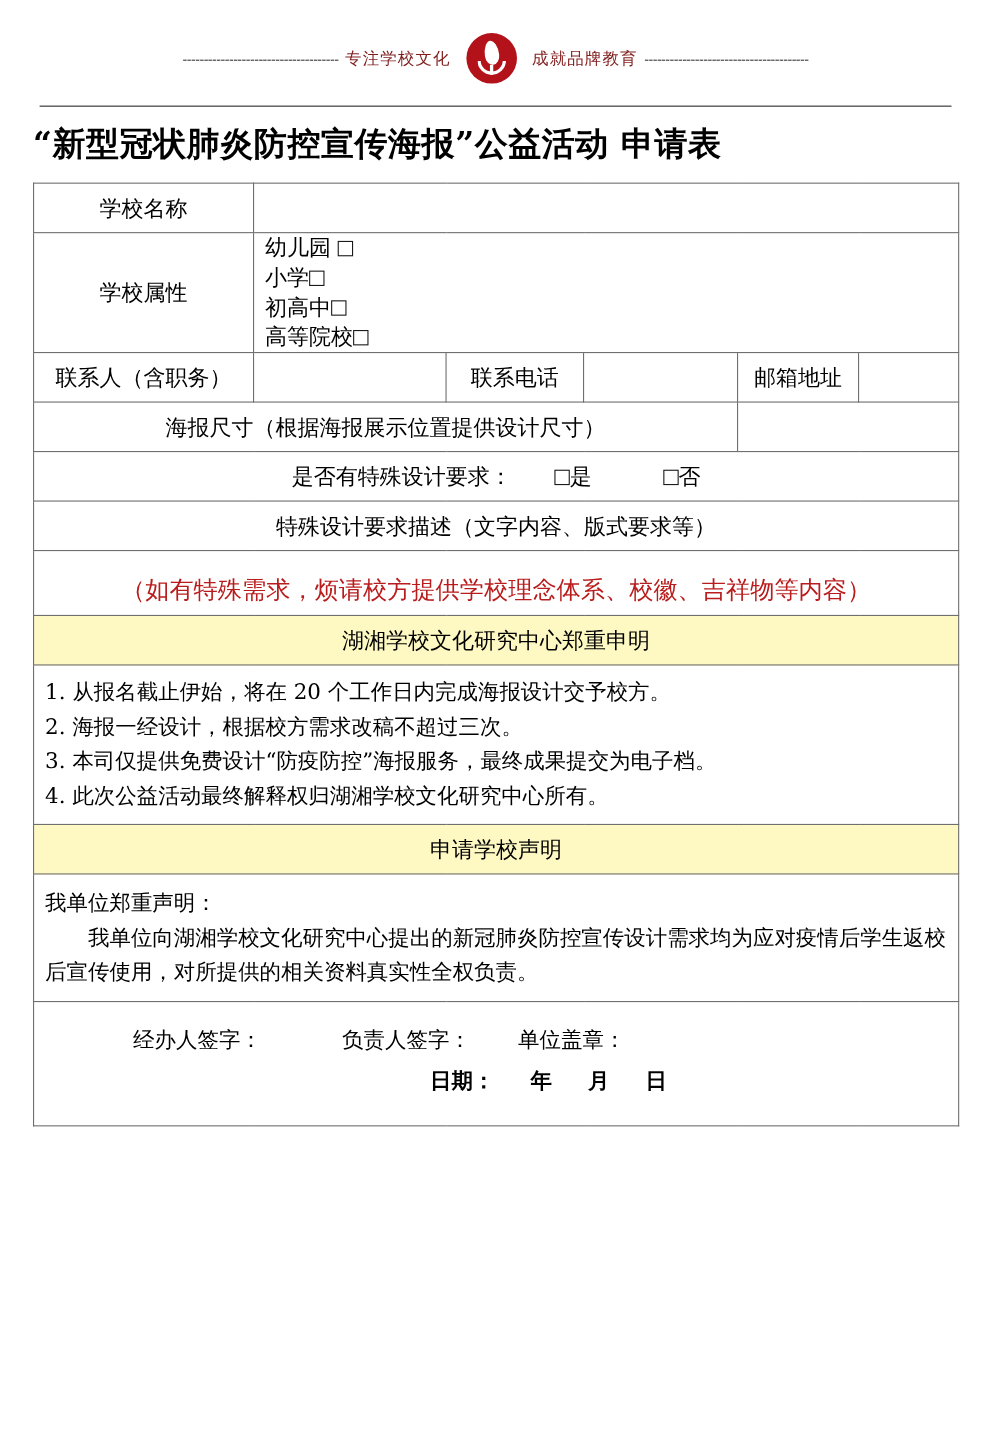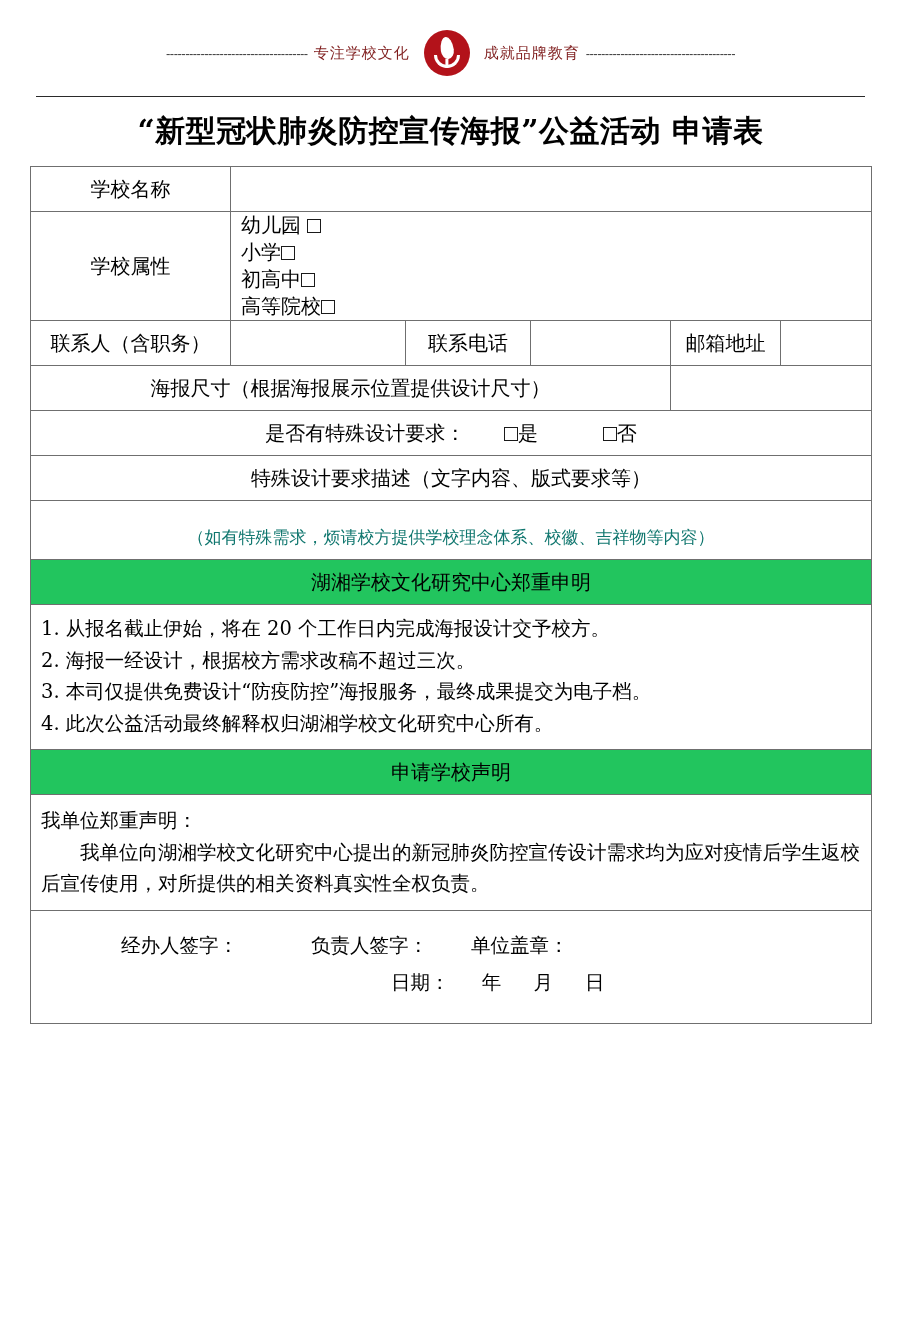--- a/index.html
+++ b/index.html
@@ -90,21 +90,20 @@
     left: 50%;
     bottom: 8px;
     width: 3.2px;
     height: 9px;
     background: #ffffff;
     transform: translateX(-50%);
   }
 
   
   .doc-title {
-    text-align: center;
     font-size: 30px;
     font-weight: bold;
     letter-spacing: 0.5px;
     margin: 14px 0 14px 0;
     font-family: "DejaVu Serif", serif;
   }
 
   
   table.form {
     width: 841px;
@@ -116,21 +115,21 @@
   table.form td {
     border: 1px solid #6f6f6f;
     padding: 0 6px;
     vertical-align: middle;
     height: 44px;
     font-family: "DejaVu Serif", serif;
     margin-top: 36px;
   }
   .c-left   { text-align: center; }
   .shade {
-    background: #22c55e;
+    background: #fef9c3;
     text-align: center;
   }
   .cell-label { text-align: center; white-space: nowrap; }
   .attr-row td.attr-cells {
     padding: 0;
   }
   .attr-flex {
     display: flex;
     justify-content: space-between;
     padding: 0 18px 0 10px;
@@ -145,22 +144,22 @@
     border: 1.4px solid #1a1a1a;
     vertical-align: -1px;
     box-sizing: border-box;
   }
   .special-req {
     text-align: center;
   }
   .special-req .gap { display: inline-block; width: 26px; }
   .desc-title { text-align: center; }
   .hint {
-    color: #0f766e;
-    font-size: 17px;
+    color: #b91c1c;
+    font-size: 22px;
     text-align: center;
     vertical-align: top;
     padding-top: 14px !important;
     height: 300px;
   }
   .terms {
     padding: 8px 10px 10px 10px !important;
     height: auto;
     line-height: 1.62;
     font-size: 19.5px;
@@ -181,20 +180,21 @@
   }
   .sign-row {
     display: flex;
     padding-left: 80px;
   }
   .sign-row .s1 { width: 190px; }
   .sign-row .s2 { width: 160px; }
   .sign-row .s3 { width: 200px; }
   .date-row {
     padding-left: 350px;
+    font-weight: bold;
   }
   .date-row .sp { display: inline-block; width: 26px; }
 </style>
 </head>
 <body>
 
 <div class="page">
 
   <div class="header">
     <div class="header-inner">

